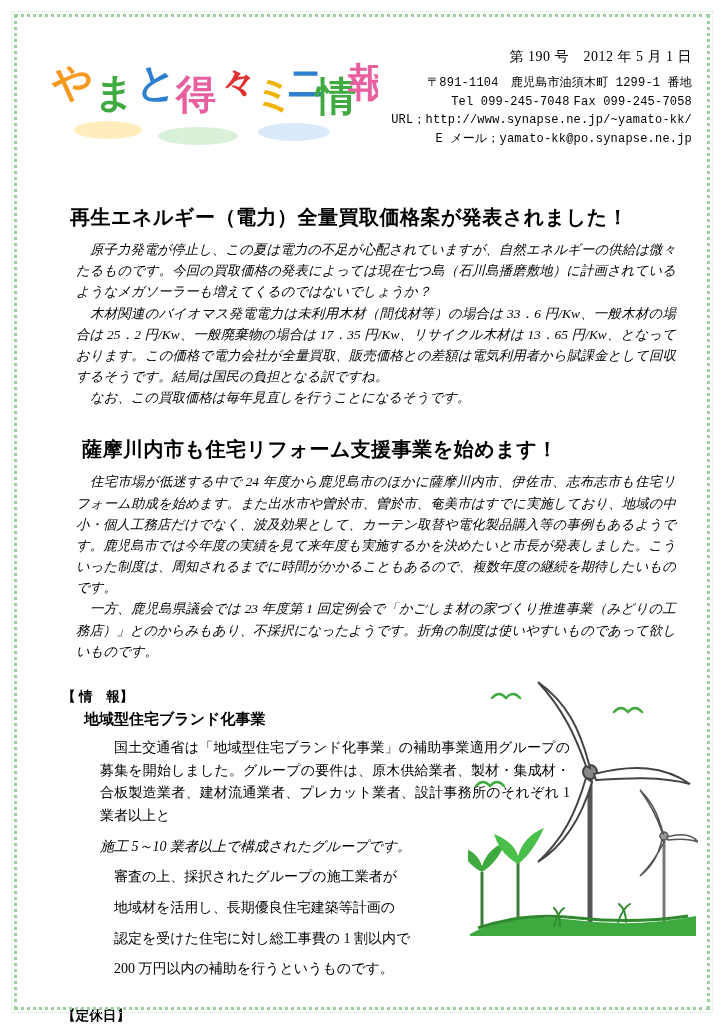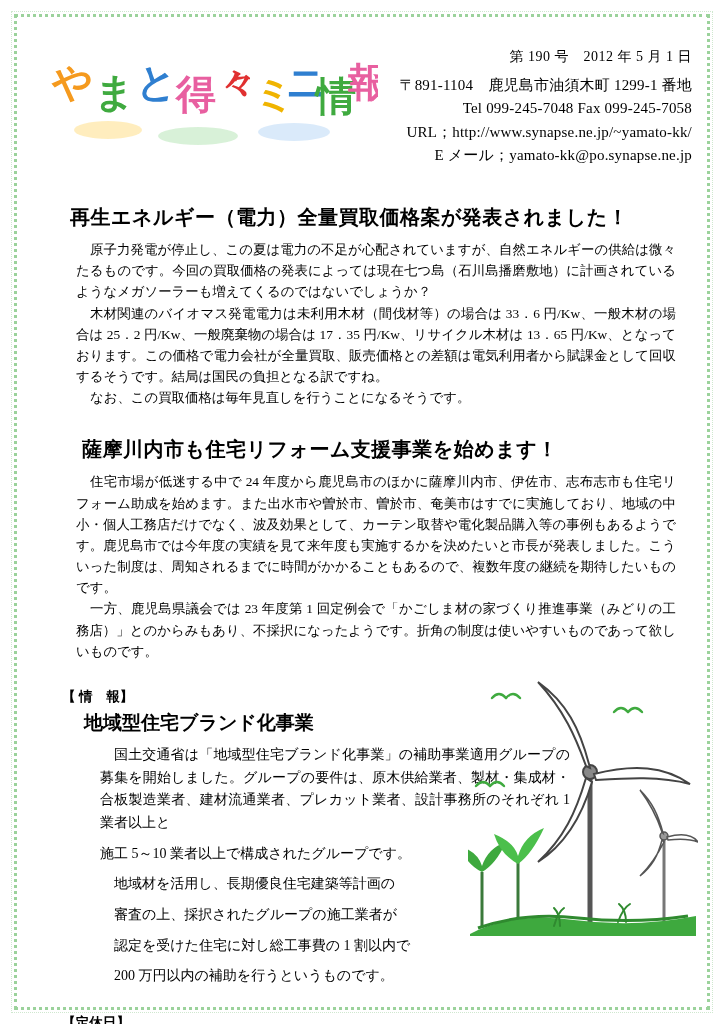--- a/index.html
+++ b/index.html
@@ -69,23 +69,24 @@
     margin-bottom: 8px;
     font-family: "Liberation Serif", serif;
   }
   .company {
     font-size: 26px;
     font-weight: bold;
     letter-spacing: 2px;
     margin: 6px 0 10px 0;
   }
   .addr, .tel, .url, .mail {
-    font-size: 15px;
+    font-size: 12px;
     line-height: 1.55;
     letter-spacing: 0.2px;
+    font-family: Liberation Mono, monospace;
   }
   .tel span.fax { margin-left: 4px; }
 
   
   .content {
     padding: 6px 16px 0 16px;
   }
   h2.section {
     font-size: 20px;
     font-weight: bold;
@@ -99,30 +100,31 @@
   }
   p.para {
     font-size: 13.4px;
     line-height: 1.58;
     margin: 0 0 0 0;
     text-align: justify;
     text-justify: inter-ideograph;
     padding-left: 34px;
     padding-right: 6px;
     text-indent: 14px;
+    font-style: italic;
   }
 
   .info-head {
     font-size: 13.6px;
     font-weight: bold;
     margin: 26px 0 2px 0;
     padding-left: 20px;
   }
   .sub-head {
-    font-size: 19px;
+    font-size: 15px;
     font-weight: bold;
     margin: 4px 0 3px 0;
     padding-left: 42px;
   }
   .brand-wrap {
     position: relative;
   }
   p.brand {
     font-size: 14px;
     line-height: 1.62;
@@ -130,20 +132,21 @@
     padding-left: 50px;
     padding-right: 6px;
     text-align: justify;
     text-justify: inter-ideograph;
     text-indent: 14px;
     max-width: 470px;
   }
   p.brand.narrow {
     max-width: 420px;
     text-indent: 0;
+    font-style: italic;
   }
   p.brand.detail {
     padding-left: 64px;
     text-indent: 0;
     max-width: 400px;
   }
   .holiday-head {
     font-size: 13.6px;
     font-weight: bold;
     margin: 26px 0 3px 0;
@@ -211,22 +214,22 @@
     <h2 class="section second">薩摩川内市も住宅リフォーム支援事業を始めます！</h2>
     <p class="para">住宅市場が低迷する中で 24 年度から鹿児島市のほかに薩摩川内市、伊佐市、志布志市も住宅リフォーム助成を始めます。また出水市や曽於市、曽於市、奄美市はすでに実施しており、地域の中小・個人工務店だけでなく、波及効果として、カーテン取替や電化製品購入等の事例もあるようです。鹿児島市では今年度の実績を見て来年度も実施するかを決めたいと市長が発表しました。こういった制度は、周知されるまでに時間がかかることもあるので、複数年度の継続を期待したいものです。</p>
     <p class="para">一方、鹿児島県議会では 23 年度第 1 回定例会で「かごしま材の家づくり推進事業（みどりの工務店）」とのからみもあり、不採択になったようです。折角の制度は使いやすいものであって欲しいものです。</p>
 
     <div class="info-head">【 情　報】</div>
     <div class="sub-head">地域型住宅ブランド化事業</div>
 
     <div class="brand-wrap">
       <p class="brand">国土交通省は「地域型住宅ブランド化事業」の補助事業適用グループの募集を開始しました。グループの要件は、原木供給業者、製材・集成材・合板製造業者、建材流通業者、プレカット業者、設計事務所のそれぞれ 1 業者以上と</p>
       <p class="brand narrow">施工 5～10 業者以上で構成されたグループです。</p>
+      <p class="brand detail">審査の上、採択されたグループの施工業者が</p>
       <p class="brand detail">地域材を活用し、長期優良住宅建築等計画の</p>
-      <p class="brand detail">審査の上、採択されたグループの施工業者が</p>
       <p class="brand detail">認定を受けた住宅に対し総工事費の 1 割以内で</p>
       <p class="brand detail">200 万円以内の補助を行うというものです。</p>
     </div>
 
     <div class="holiday-head">【定休日】</div>
 
   </div>
 
   <div class="illo">
     <svg width="230" height="260" viewBox="0 0 230 260" xmlns="http://www.w3.org/2000/svg" aria-hidden="true">

